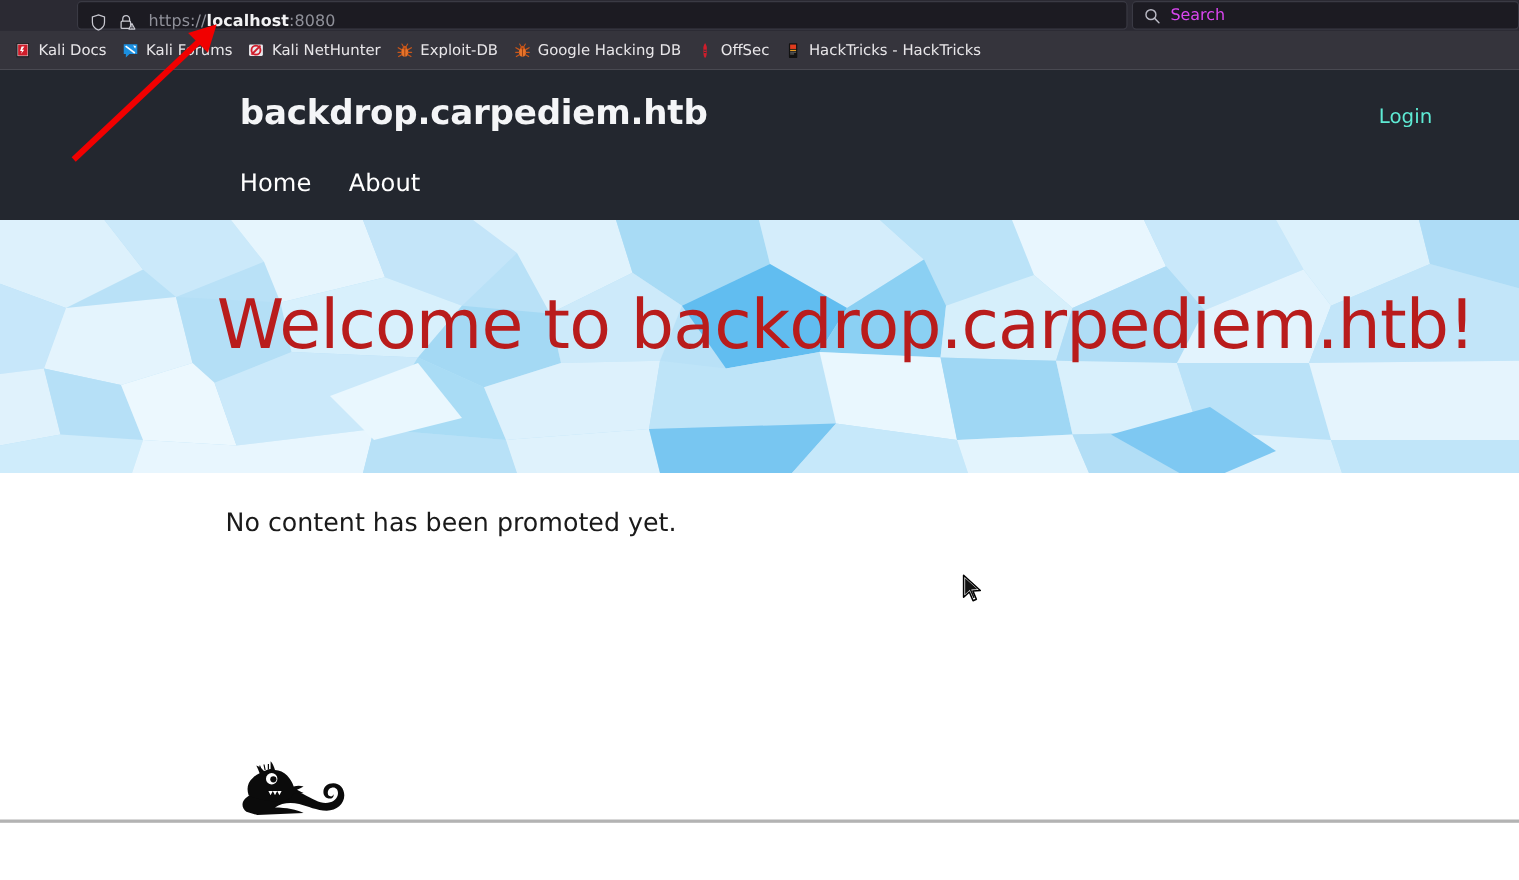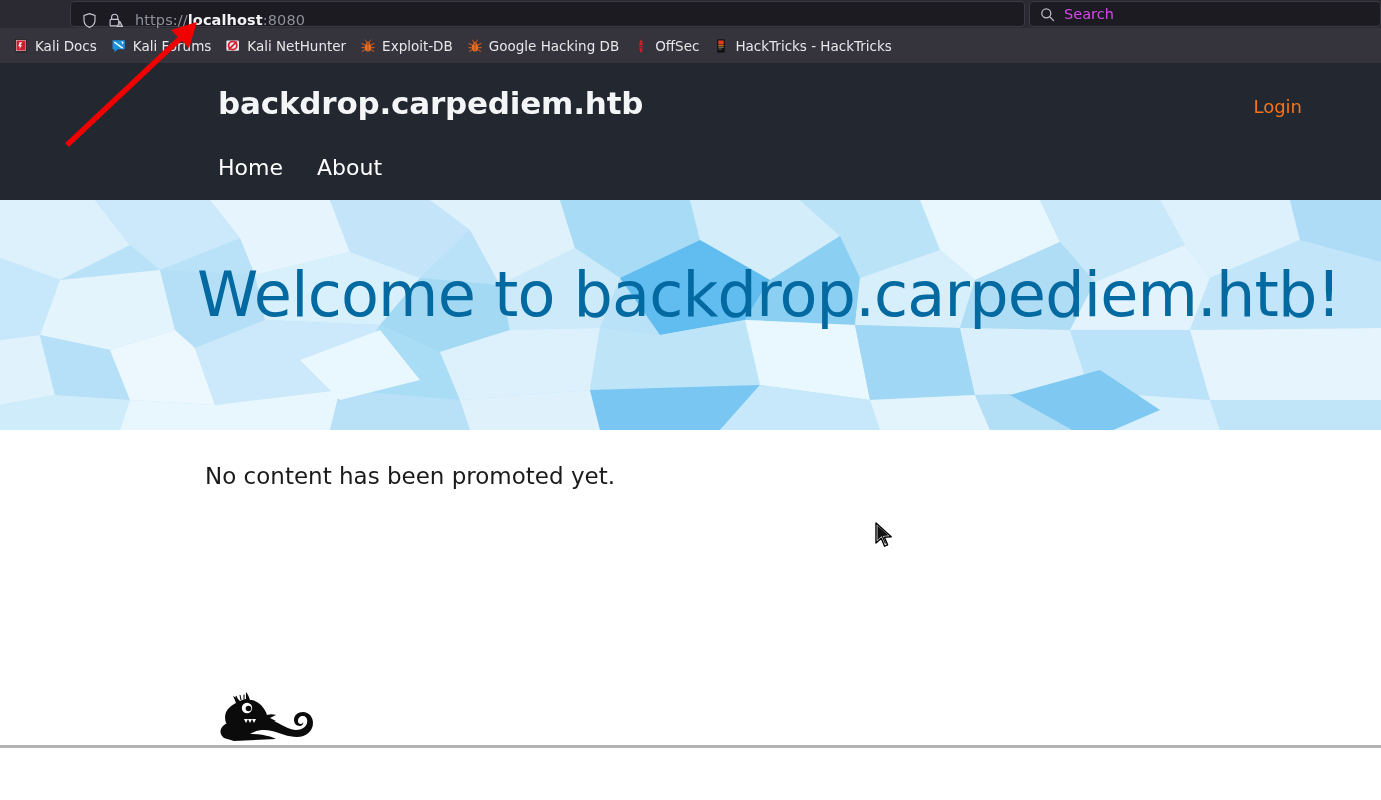--- a/index.html
+++ b/index.html
@@ -120,21 +120,21 @@
     left: 218px; top: 22px;
     font-size: 31px;
     color: #f4f5f7;
     font-weight: 700;
     letter-spacing: -0.2px;
   }
   .login-link {
     position: absolute;
     right: 79px; top: 33px;
     font-size: 18px;
-    color: #f97316;
+    color: #5eead4;
     text-decoration: none;
   }
   .site-nav {
     position: absolute;
     left: 218px; top: 92px;
     display: flex;
     gap: 34px;
   }
   .nav-item {
     font-size: 22px;
@@ -149,21 +149,21 @@
     top: 200px; left: 0;
     width: 1381px; height: 230px;
     overflow: hidden;
     background: #bfe4f8;
   }
   .hero svg { position: absolute; top: 0; left: 0; display: block; }
   .hero-title {
     position: absolute;
     left: 197px; top: 58px;
     font-size: 62px;
-    color: #0369a1;
+    color: #b91c1c;
     font-weight: 400;
     letter-spacing: -0.8px;
     white-space: nowrap;
   }
 
   
   .main-content {
     position: absolute;
     top: 430px; left: 0;
     width: 1381px; height: 315px;

